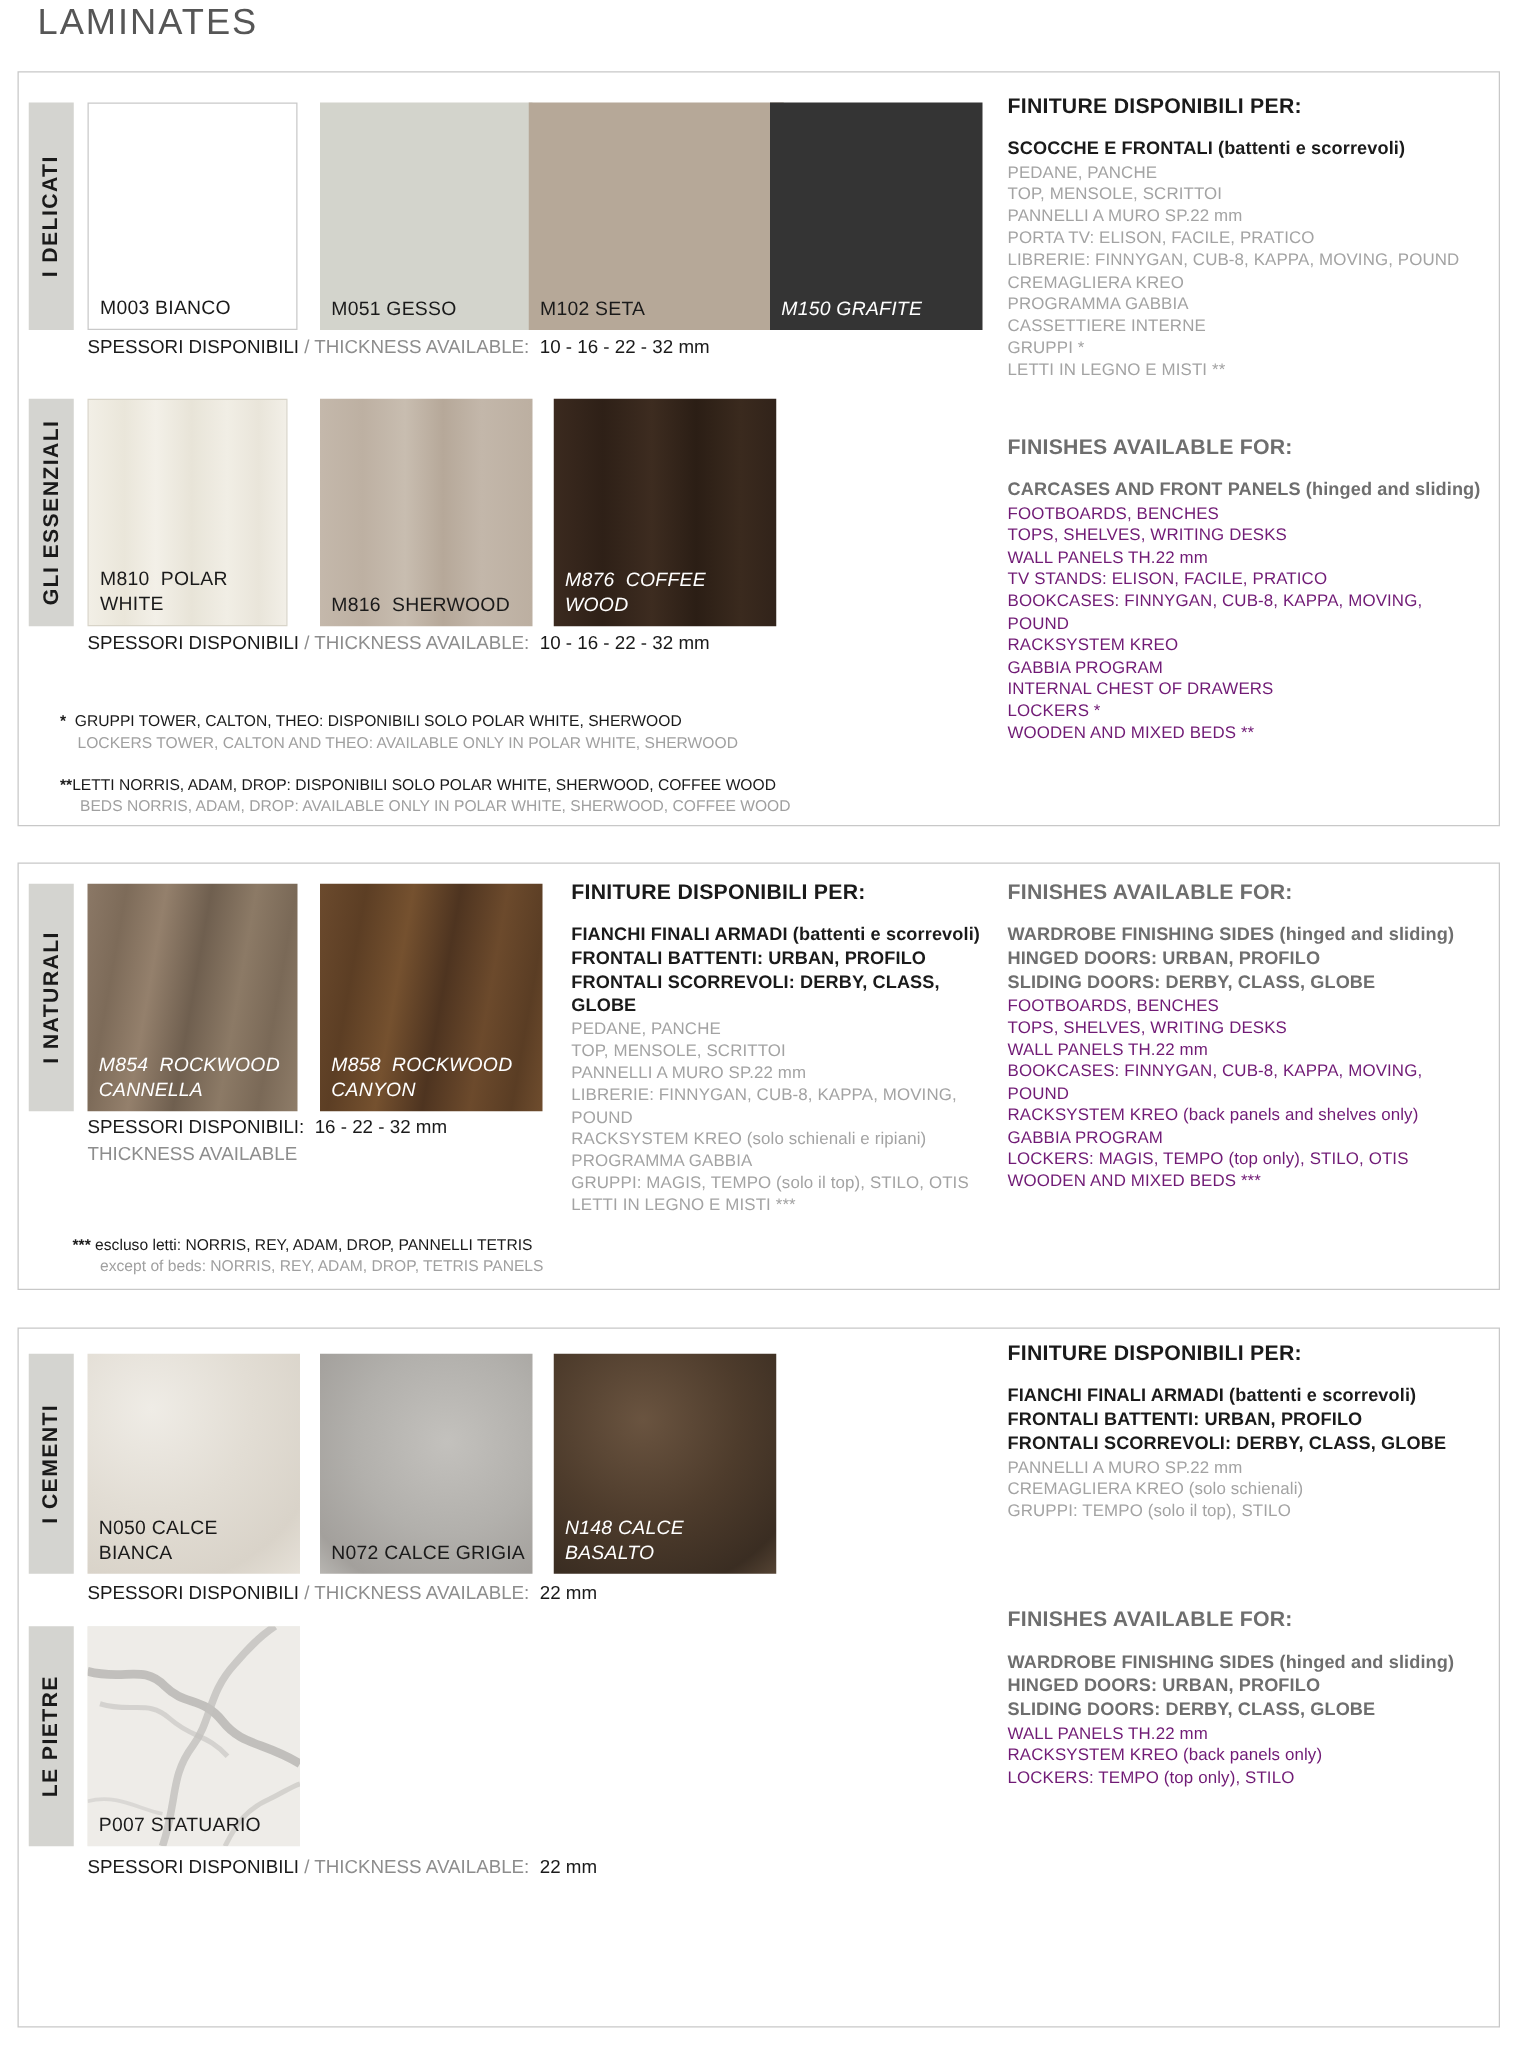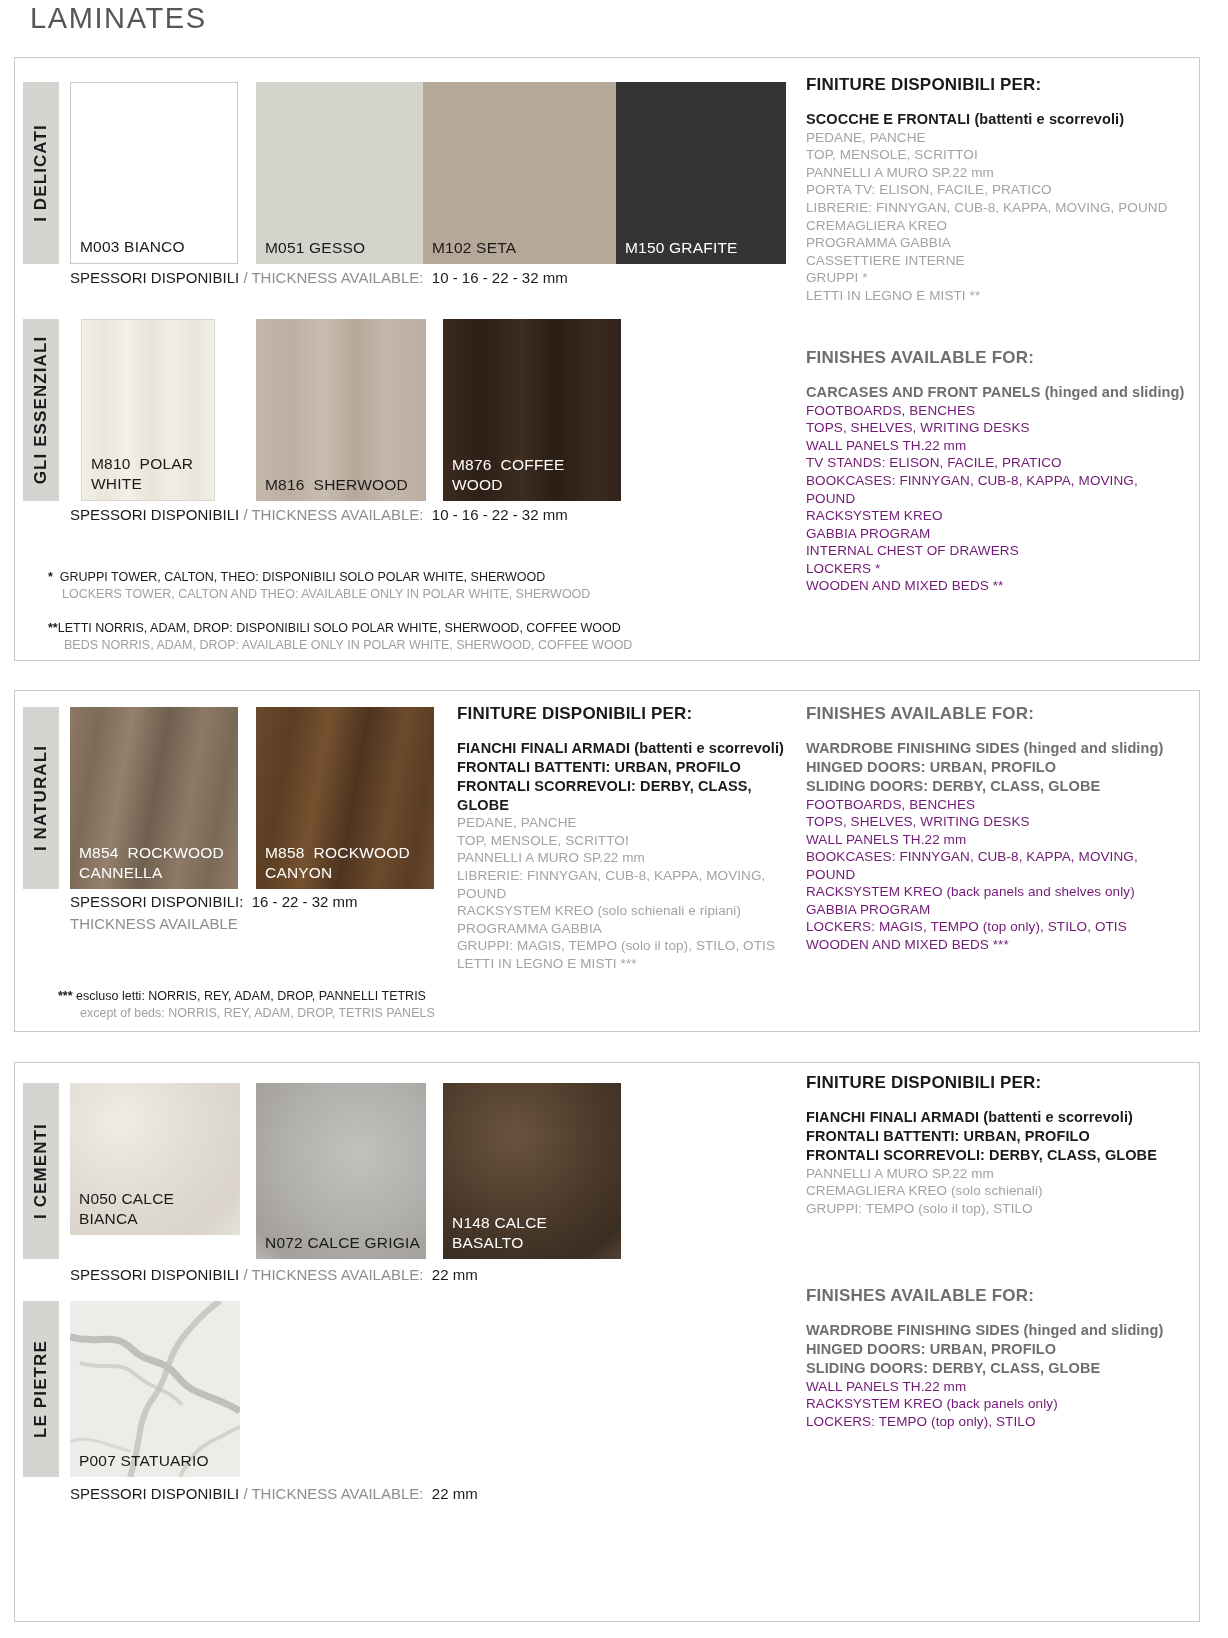--- a/index.html
+++ b/index.html
@@ -39,21 +39,21 @@
 
   
   .swatch{
     position:absolute;box-sizing:border-box;overflow:hidden;
   }
   .swatch .lbl{
     position:absolute;left:9px;bottom:7px;right:4px;
     font-size:15.5px;letter-spacing:.2px;line-height:1.25;
   }
   .swatch .lbl.dark{color:#1a1a1a;}
-  .swatch .lbl.light{color:#ffffff;}
+  .swatch .lbl.light{color:#ffffff;font-style:italic;}
 
   
   .thick{
     position:absolute;font-size:15px;white-space:nowrap;color:#1a1a1a;
   }
   .thick .grey{color:#8d8d8d;}
   .thick .val{color:#1a1a1a;}
   .thick-sub{position:absolute;font-size:15px;color:#8d8d8d;white-space:nowrap;}
 
   
@@ -113,21 +113,21 @@
     </div>
 
     <div class="thick" style="left:55px;top:211px">
       <span>SPESSORI DISPONIBILI</span><span class="grey"> / </span><span class="grey">THICKNESS AVAILABLE:</span>&nbsp;&nbsp;<span class="val">10 - 16 - 22 - 32 mm</span>
     </div>
 
     <div class="cat-tab" style="left:8px;top:261px;width:36px;height:182px">
       <span>GLI ESSENZIALI</span>
     </div>
 
-    <div class="swatch" style="left:66px;top:261px;width:134px;height:182px;background:linear-gradient(90deg,#f2efe6,#eae6da 18%,#f3f0e8 34%,#e8e4d8 52%,#f1eee5 70%,#e9e5da 86%,#f2efe7);border:1px solid #d8d4c8">
+    <div class="swatch" style="left:55px;top:261px;width:160px;height:182px;background:linear-gradient(90deg,#f2efe6,#eae6da 18%,#f3f0e8 34%,#e8e4d8 52%,#f1eee5 70%,#e9e5da 86%,#f2efe7);border:1px solid #d8d4c8">
       <div class="lbl dark">
         <span>M810</span>&nbsp;&nbsp;<span>POLAR WHITE</span>
       </div>
     </div>
 
     <div class="swatch" style="left:241px;top:261px;width:170px;height:182px;background:linear-gradient(90deg,#c4b8ab,#bdb0a2 20%,#c8bdb0 40%,#b6a899 58%,#c3b7aa 76%,#bcafa1)">
       <div class="lbl dark">
         <span>M816</span>&nbsp;&nbsp;<span>SHERWOOD</span>
       </div>
     </div>
@@ -254,21 +254,21 @@
       </div>
     </div>
   </div>
 
   <div class="panel" id="panel-cementi">
 
     <div class="cat-tab" style="left:8px;top:20px;width:36px;height:176px">
       <span>I CEMENTI</span>
     </div>
 
-    <div class="swatch" style="left:55px;top:20px;width:170px;height:152px;background:radial-gradient(circle at 30% 25%,#efece6,#e2ddd4 45%,#d9d3c9 80%,#e6e1d8)">
+    <div class="swatch" style="left:55px;top:20px;width:170px;height:176px;background:radial-gradient(circle at 30% 25%,#efece6,#e2ddd4 45%,#d9d3c9 80%,#e6e1d8)">
       <div class="lbl dark">
         <span>N050</span>&nbsp;<span>CALCE BIANCA</span>
       </div>
     </div>
 
     <div class="swatch" style="left:241px;top:20px;width:170px;height:176px;background:radial-gradient(circle at 60% 40%,#c3c1bd,#b2b0ac 50%,#a3a09c 85%,#b8b6b2)">
       <div class="lbl dark">
         <span>N072</span>&nbsp;<span>CALCE GRIGIA</span>
       </div>
     </div>

